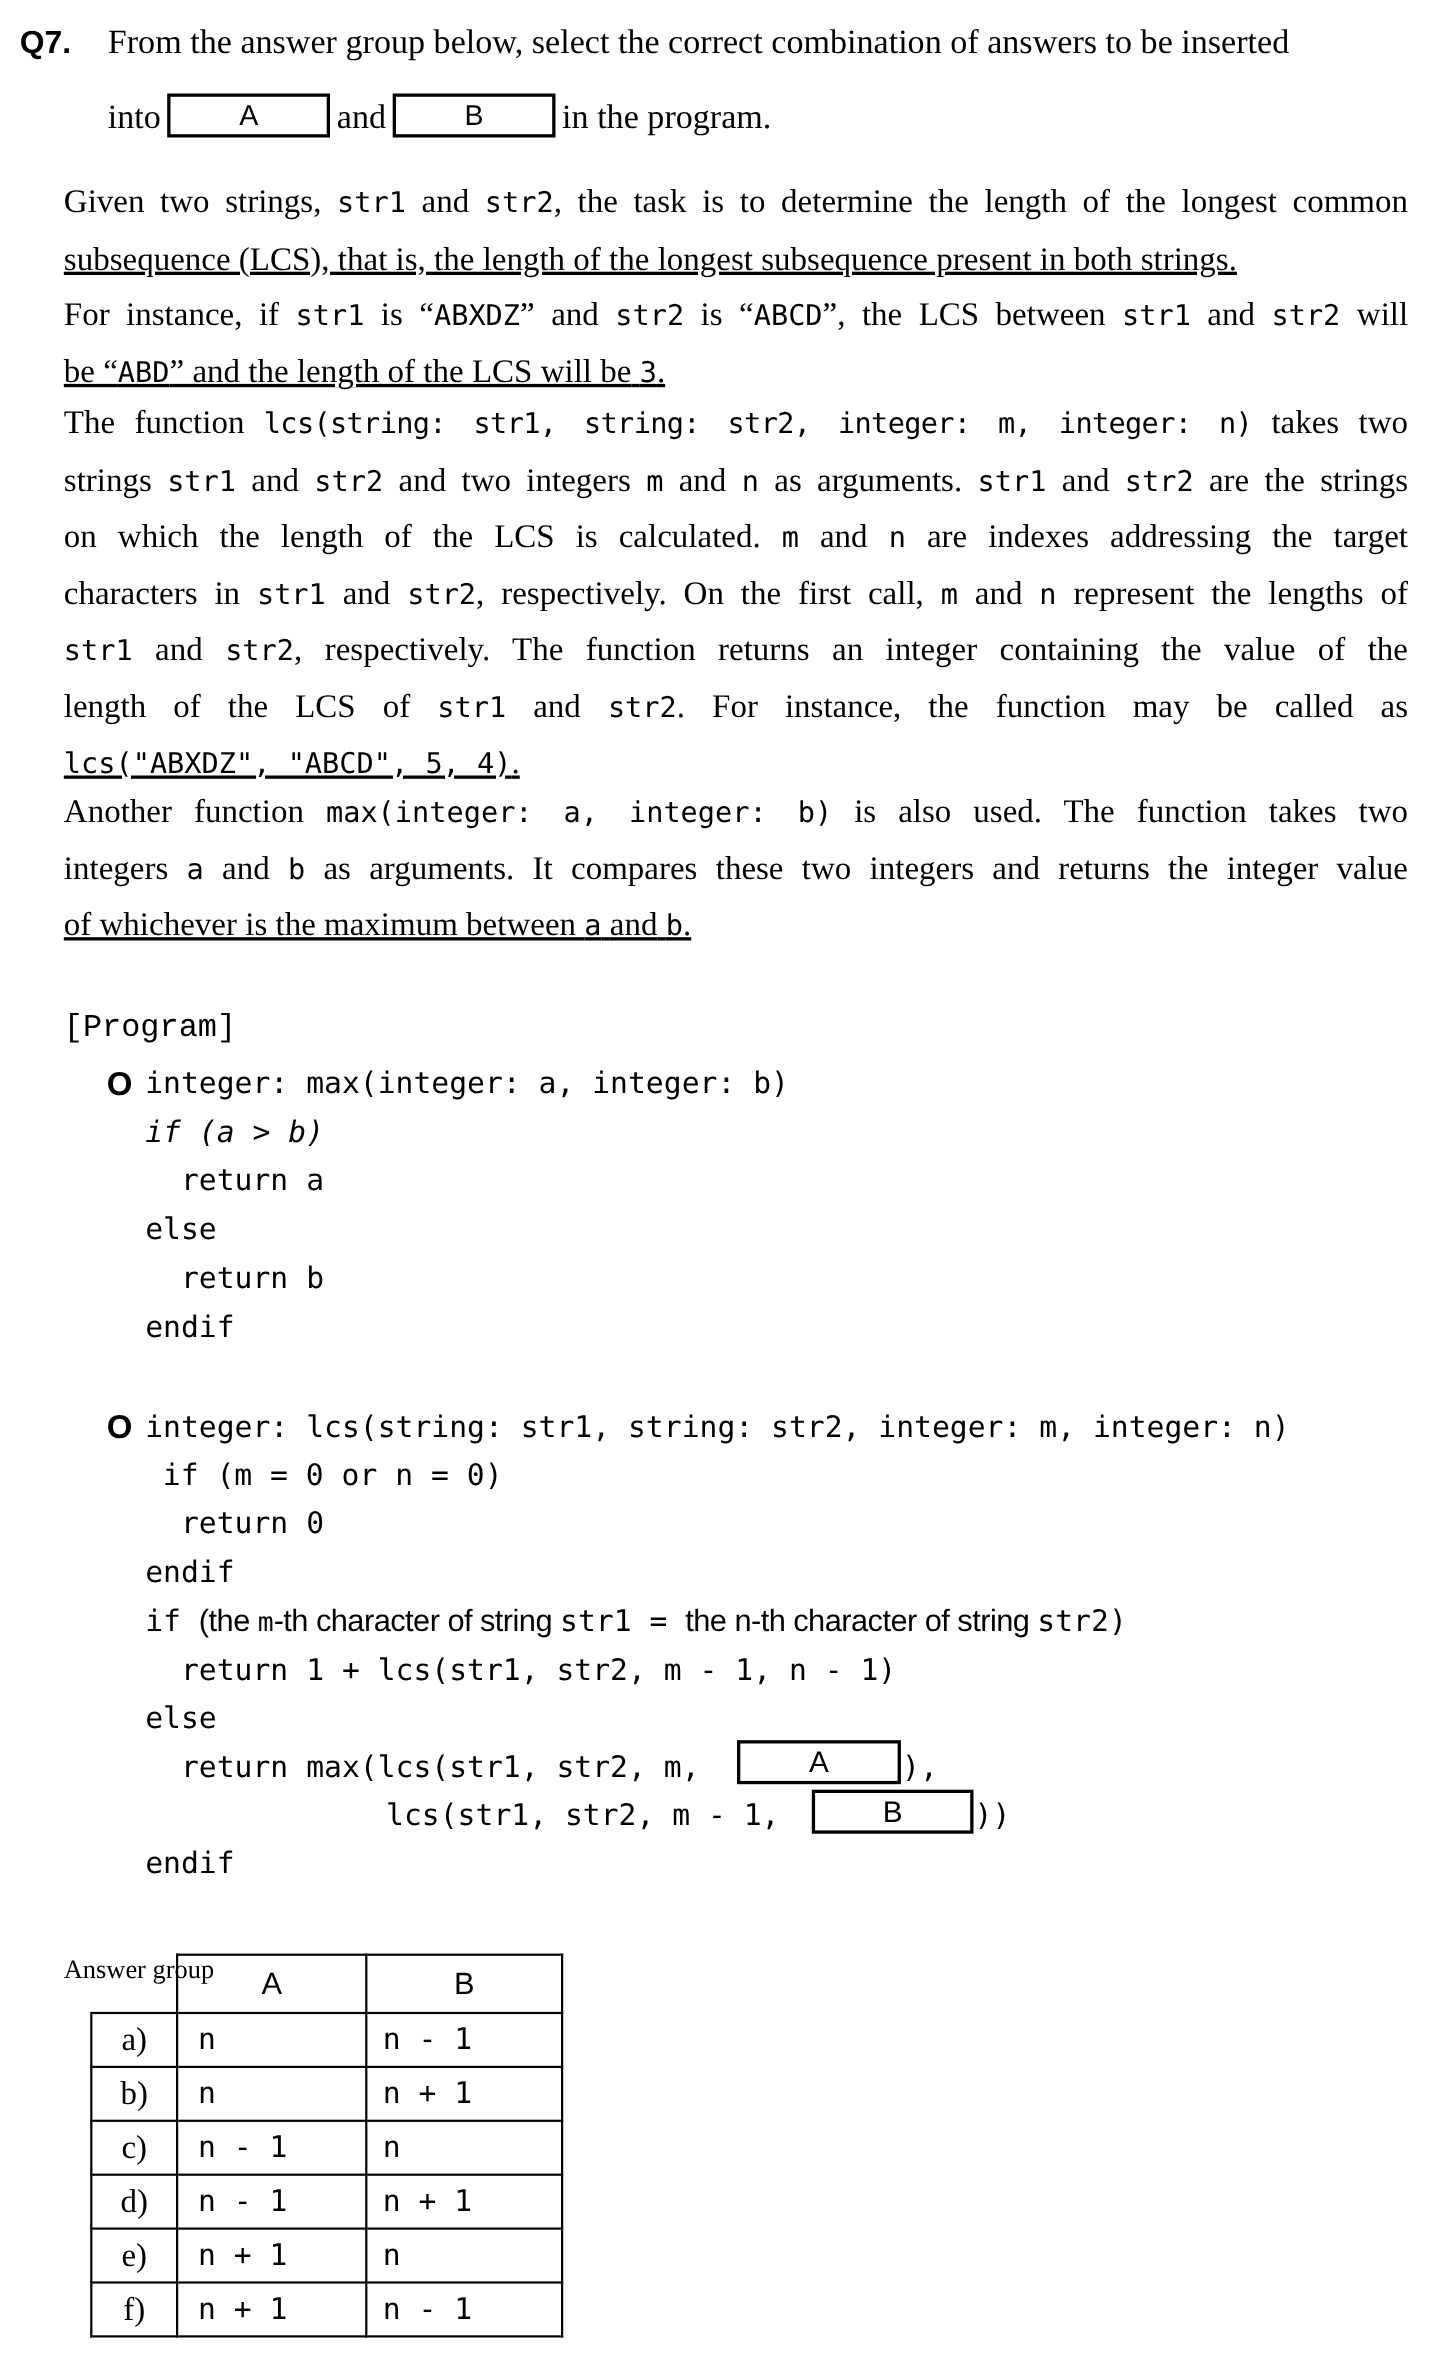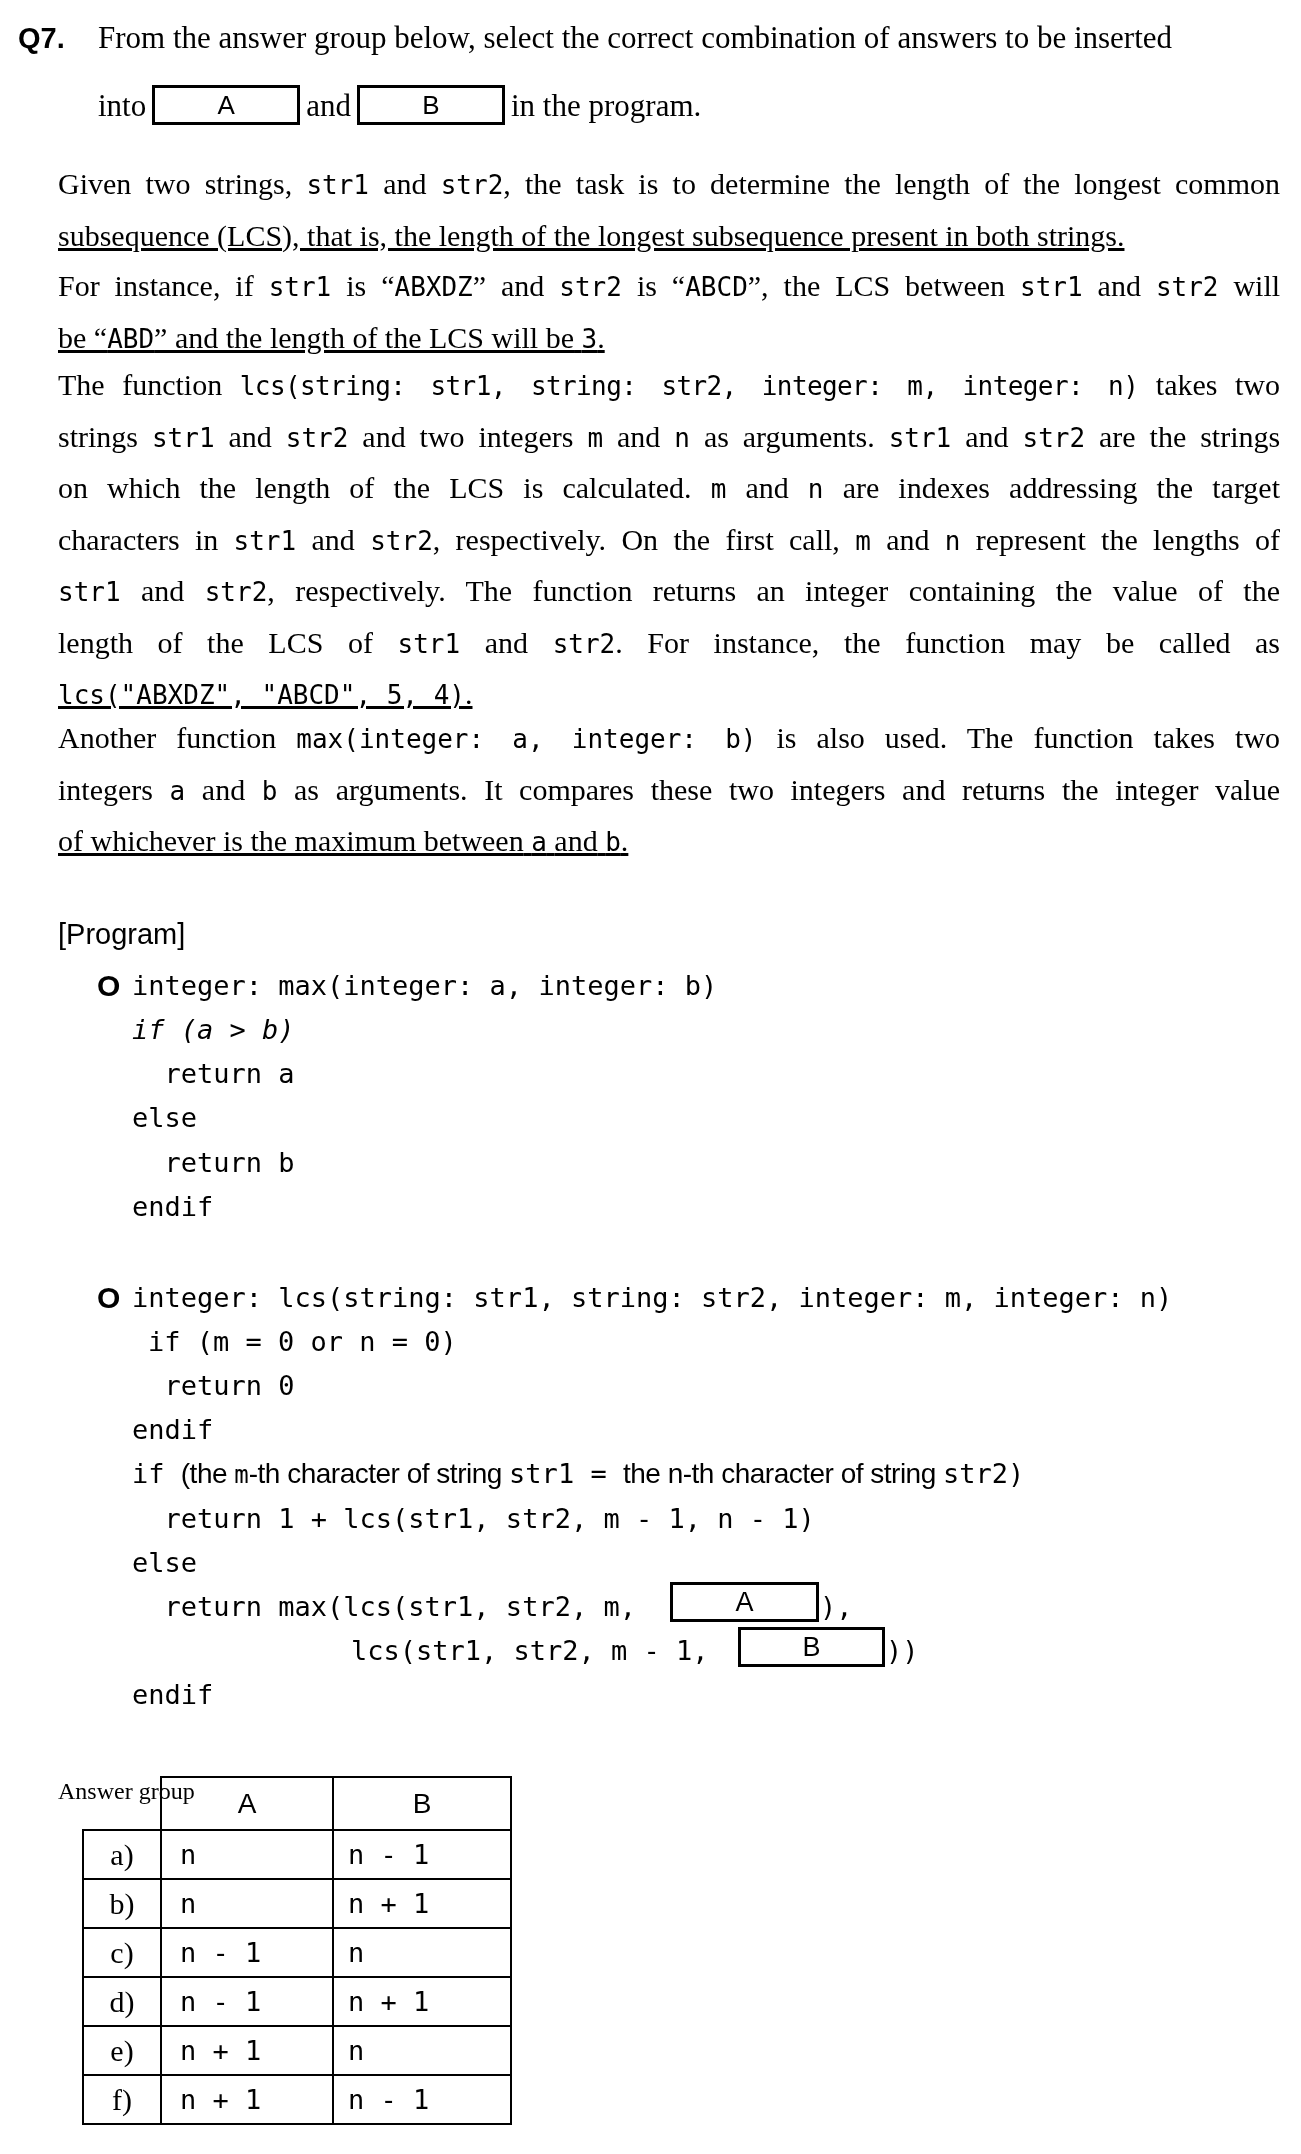--- a/index.html
+++ b/index.html
@@ -14,21 +14,21 @@
                text-align:center; font-family:"Liberation Sans", sans-serif; font-size:26px; line-height:34px;
                position:relative; top:-4px; margin:0 6px; box-sizing:content-box; }
 
   
   .para { position:absolute; left:58px; width:1222px; font-size:30px; line-height:50.5px; text-align:justify; }
   .para .c { font-family:"DejaVu Sans Mono", "Liberation Mono", monospace; font-size:26px; }
   .justify-line { display:block; text-align:justify; text-align-last:justify; }
   .left-line { display:block; text-align:left;text-decoration:underline; }
 
   
-  .prog-label { position:absolute; left:58px; top:918px; font-family:Liberation Sans, sans-serif; font-size:29px; }
+  .prog-label { position:absolute; left:58px; top:918px; font-family:Liberation Mono, monospace; font-size:29px; }
   .code-line { position:absolute; white-space:pre; font-family:"DejaVu Sans Mono", "Liberation Mono", monospace;
                font-size:27px; line-height:40px; height:40px; }
   .marker { position:absolute; font-family:"Liberation Sans", sans-serif; font-size:30px; line-height:40px; font-weight:bold; }
   .code-sans { font-family:"Liberation Sans", sans-serif; font-size:28px; letter-spacing:-0.5px; }
   .inline-box { position:absolute; border:3px solid #000; box-sizing:border-box; text-align:center;
                 font-family:"Liberation Sans", sans-serif; font-size:27px; }
 
   
   .ag-label { position:absolute; left:58px; top:1778px; font-family:"Liberation Serif", serif; font-size:24px; }
   .ag-table { position:absolute; left:82px; top:1776px; border-collapse:collapse; }

